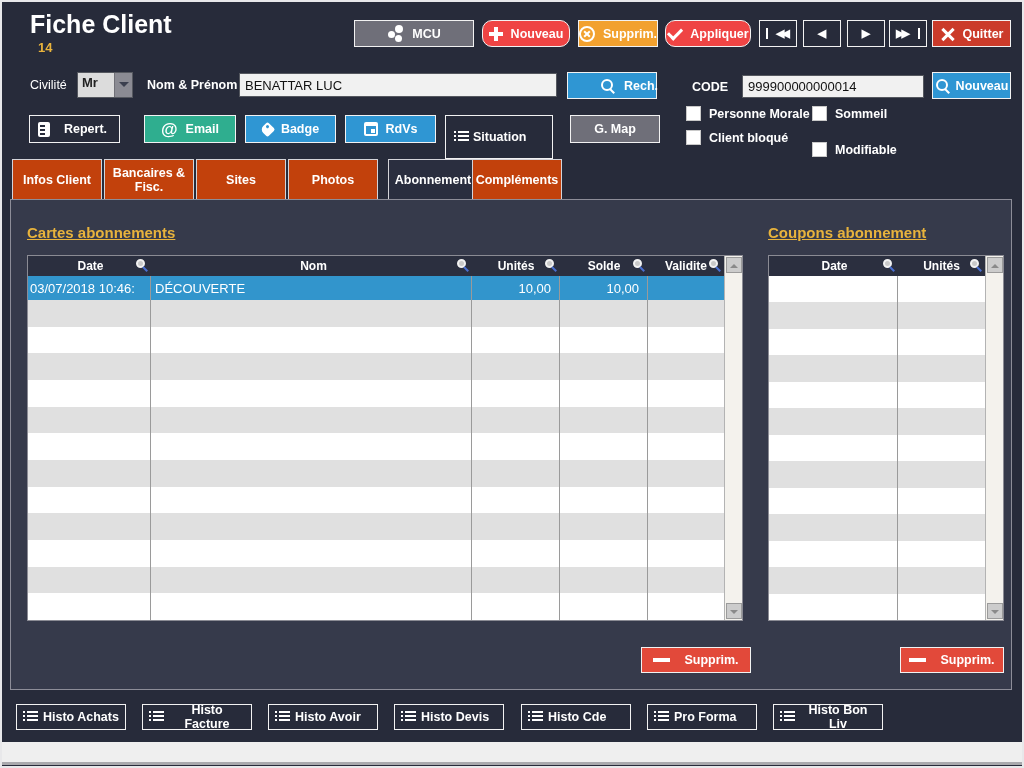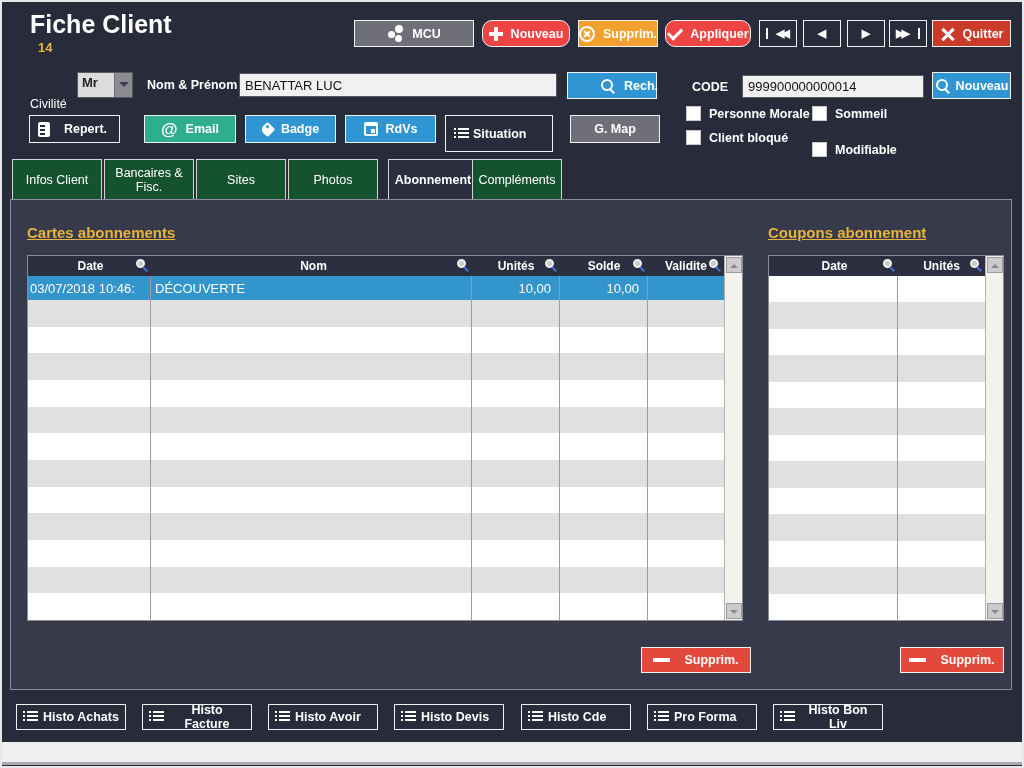--- a/index.html
+++ b/index.html
@@ -86,22 +86,22 @@
   .dd { position:absolute; background:#dcdcdc; border:1px solid #55585f; display:flex; }
   .dd-val { flex:1; color:#222; font-size:13px; font-weight:bold; padding:2px 4px; }
   .dd-btn { width:18px; background:#8b8b93; border-left:1px solid #6f6f76; position:relative; cursor:pointer; }
   .dd-btn::after { content:""; position:absolute; left:4px; top:9px; border:5px solid transparent; border-top-color:#3b3f4e; }
 
   
   .flag { position:absolute; display:flex; align-items:center; gap:8px; color:#fff; font-size:12.5px; font-weight:bold; }
   .cb { width:15px; height:15px; background:#fff; border:1px solid #c9c9c9; flex:none; cursor:pointer; }
 
   
-  .tab { position:absolute; top:157px; width:90px; height:41px; background:#14532d; border:1px solid #d4d4d9;
-         color:#fff; font-size:12.5px; display:flex; align-items:center; justify-content:center; cursor:pointer; text-align:center; }
+  .tab { position:absolute; top:157px; width:90px; height:41px; background:#c2410c; border:1px solid #d4d4d9;
+         color:#fff; font-size:12.5px; display:flex; align-items:center; justify-content:center; cursor:pointer; text-align:center;font-weight:bold; }
   .tab.active { background:#2a2e3f; font-weight:bold;margin-left:8px; }
 
   
   .panel { position:absolute; left:8px; top:197px; width:1002px; height:491px; background:#363a4b; border:1px solid #8d8d98; }
   .sec-title { position:absolute; color:#e8b33c; font-size:15px; font-weight:bold; text-decoration:underline; }
 
   
   .grid { position:absolute; border:1px solid #8b8b94; background:#fff; display:flex; flex-direction:column; }
   .thead { height:20px; background:#2b2f3f; display:flex; flex:none; }
   .th { position:relative; display:flex; align-items:center; justify-content:center; color:#fff; font-size:12px; font-weight:bold; }
@@ -169,21 +169,21 @@
   </button>
   <button class="btn btn-dark" style="left:887px;top:18px;width:38px;">
     <span class="nav-tri">▶▶</span>
       <span class="nav-bar"></span>
   </button>
   <button class="btn btn-red" style="left:930px;top:18px;width:79px;">
     <span class="ic ic-x"></span>
     <span>Quitter</span>
   </button>
 
-  <div class="lbl" style="left:28px;top:76px;font-weight:normal;margin-top:19px;">Civilité</div>
+  <div class="lbl" style="left:28px;top:76px;font-weight:normal;">Civilité</div>
   <div class="dd" style="left:75px;top:70px;width:56px;height:26px;justify-content:flex-end;">
     <div class="dd-val">Mr</div>
     <div class="dd-btn"></div>
   </div>
   <div class="lbl" style="left:145px;top:76px;">Nom &amp; Prénom</div>
   <div class="field" style="left:237px;top:71px;width:318px;height:24px;">BENATTAR LUC</div>
   <button class="btn btn-blue" style="left:565px;top:70px;width:90px;padding-left:40px;">
     <span class="ic ic-mag"></span>
     <span>Rech.</span>
   </button>
@@ -203,21 +203,21 @@
     <span>Email</span>
   </button>
   <button class="btn btn-blue" style="left:243px;top:113px;width:91px;height:28px;">
     <span class="ic ic-tag"></span>
     <span>Badge</span>
   </button>
   <button class="btn btn-blue" style="left:343px;top:113px;width:91px;height:28px;">
     <span class="ic ic-cal"></span>
     <span>RdVs</span>
   </button>
-  <button class="btn btn-dark" style="left:443px;top:113px;width:108px;height:37px;justify-content:flex-start;padding-left:8px;gap:4px;">
+  <button class="btn btn-dark" style="left:443px;top:113px;width:108px;height:44px;justify-content:flex-start;padding-left:8px;gap:4px;">
     <span class="ic ic-list"></span>
     <span>Situation</span>
   </button>
   <button class="btn btn-gray" style="left:568px;top:113px;width:90px;height:28px;">
     <span>G. Map</span>
   </button>
 
   <div class="flag" style="left:684px;top:104px;">
     <span class="cb"></span>
     <span>Personne Morale</span>

